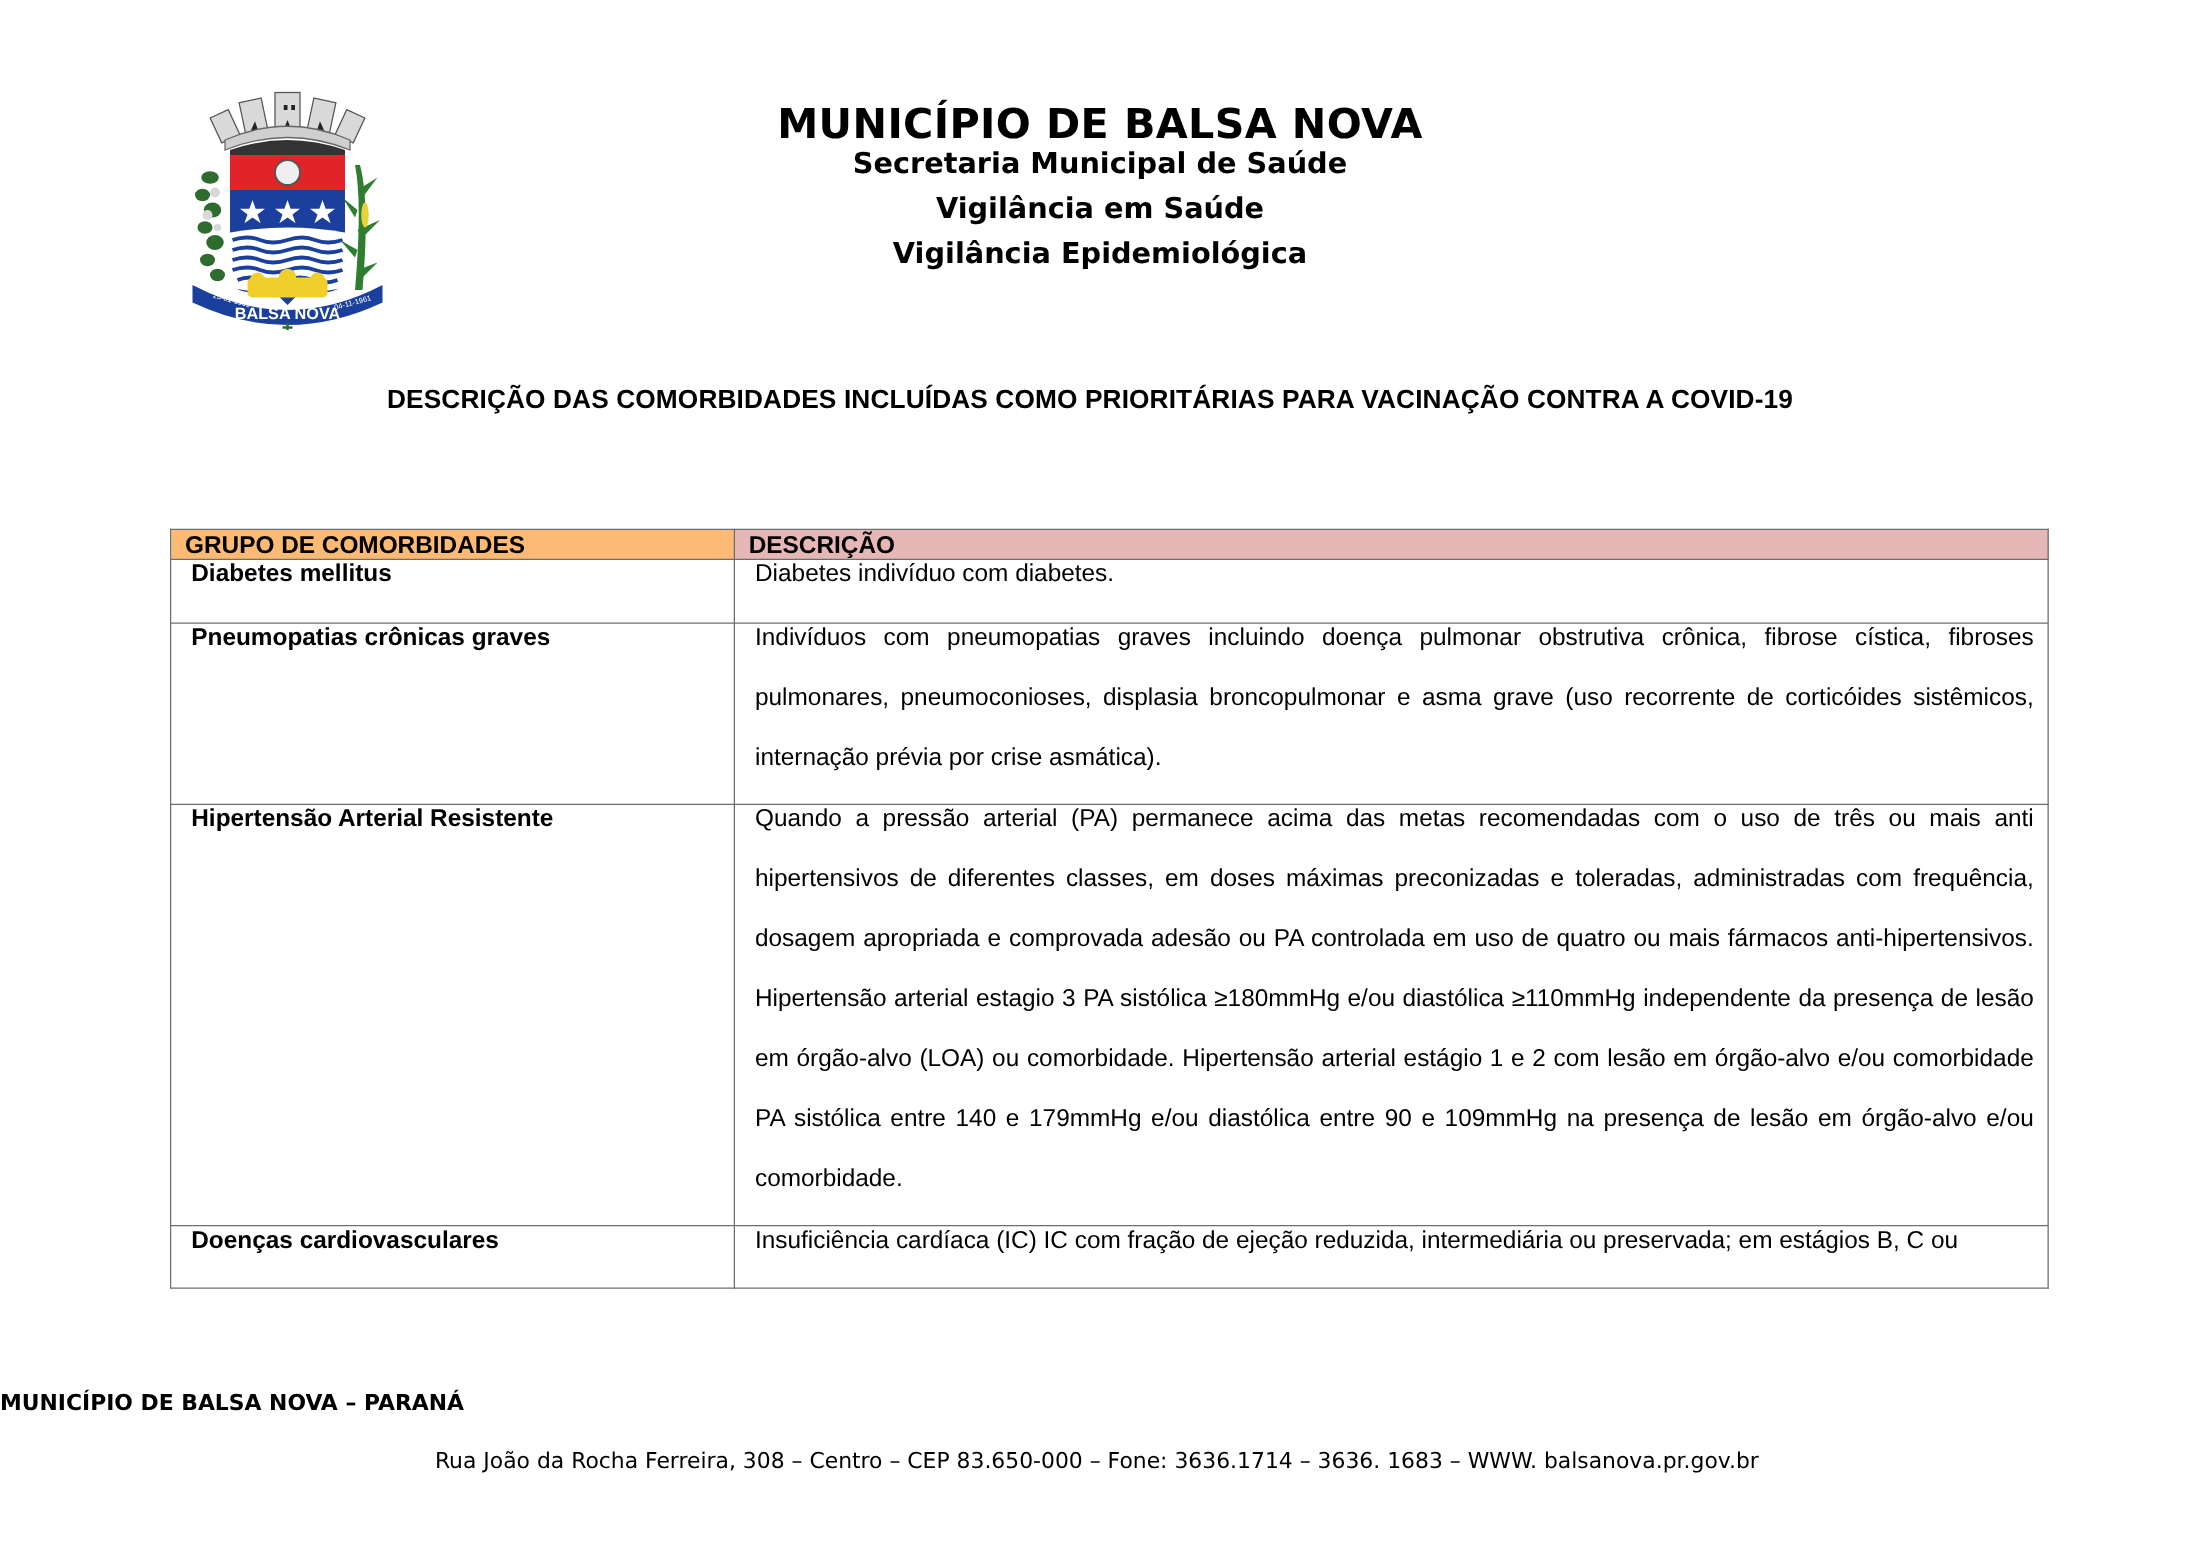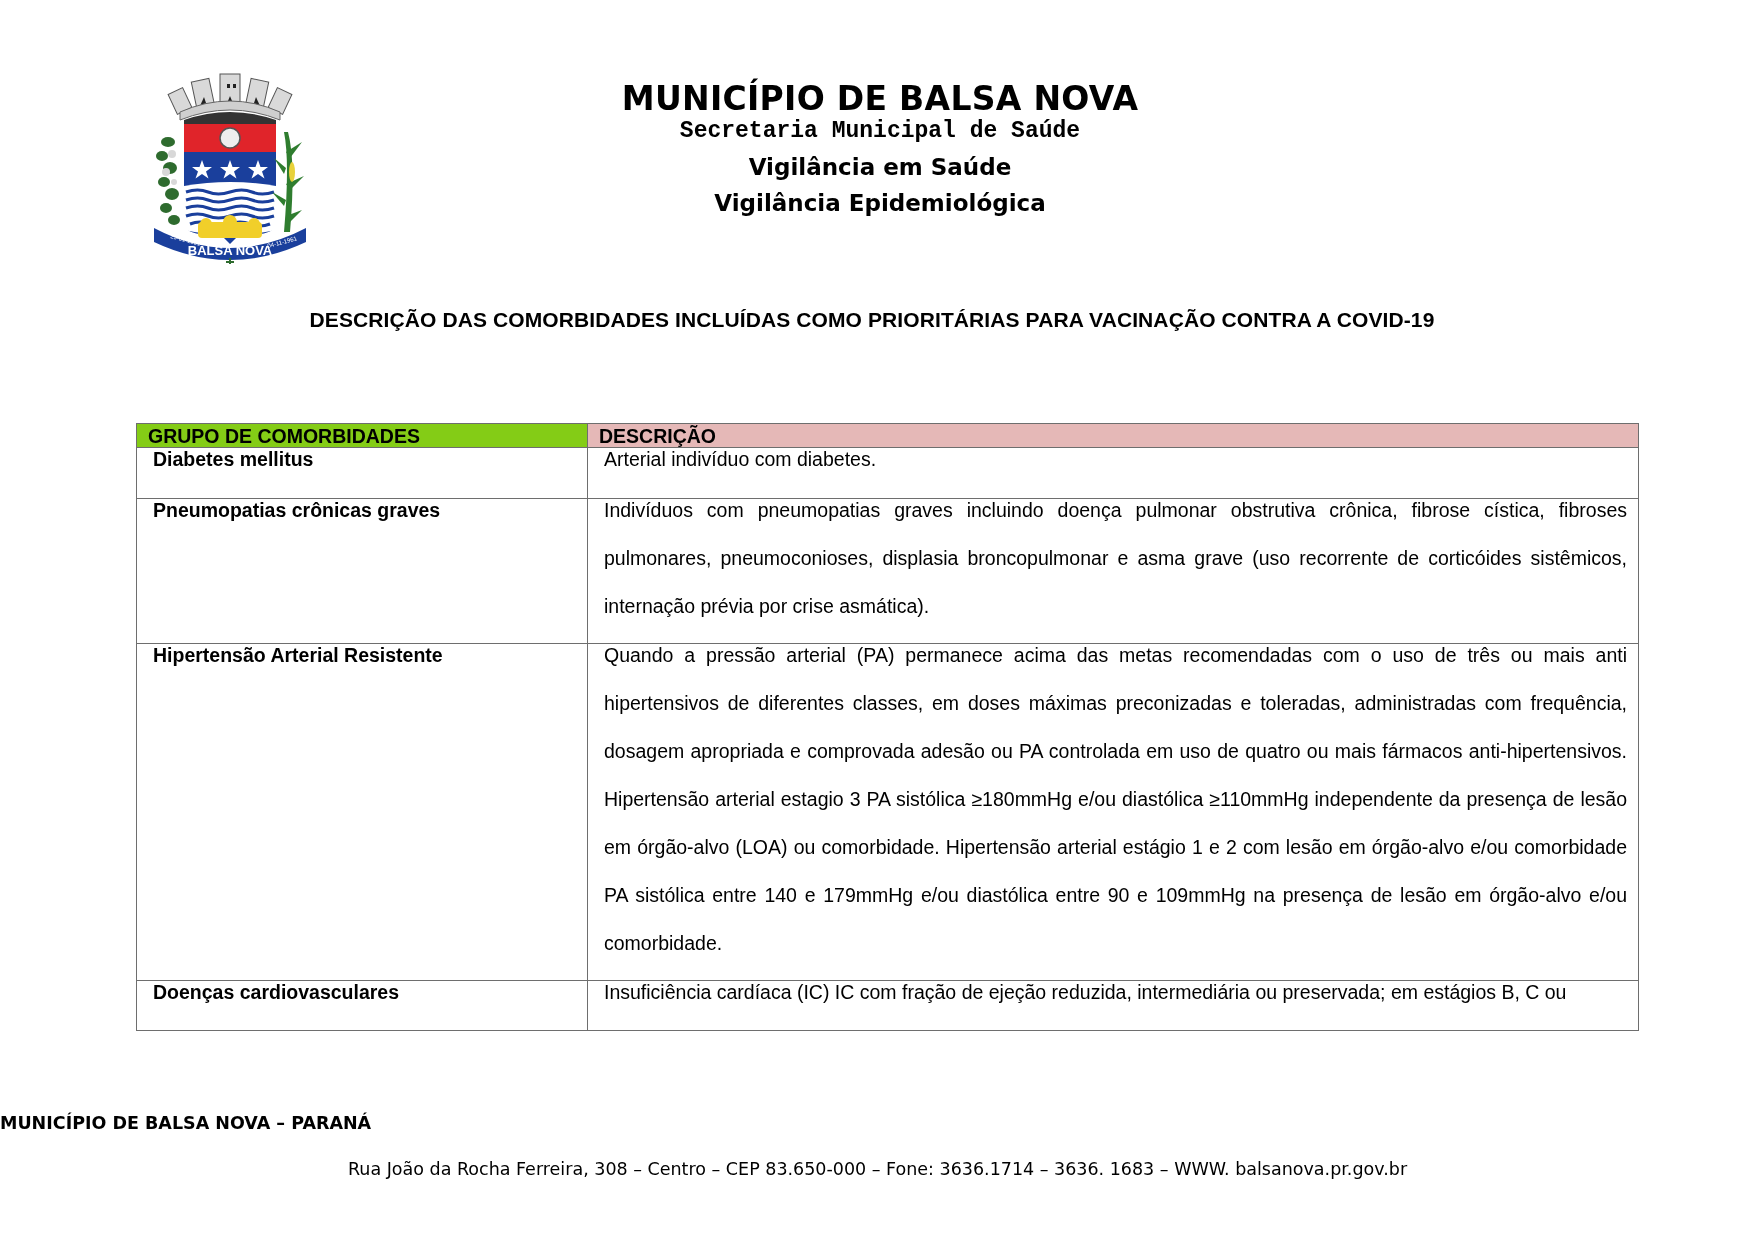--- a/index.html
+++ b/index.html
@@ -3,21 +3,21 @@
 <meta charset="utf-8">
 <style>
   html, body { margin: 0; padding: 0; background: #ffffff; }
   body { width: 1755px; height: 1240px; position: relative; overflow: hidden; color: #000; }
   .abs { position: absolute; }
 
   
   #logo { left: 150px; top: 72px; width: 160px; height: 192px; }
   .hdr { left: 560px; width: 640px; text-align: center; font-family: "DejaVu Sans", sans-serif; font-weight: bold; white-space: nowrap; }
   #hdr-title { top: 79px; font-size: 33px; letter-spacing: 0.3px; }
-  #hdr-sub1 { top: 118px; font-size: 23px; font-weight: bold; font-family: Liberation Mono, monospace; }
+  #hdr-sub1 { top: 118px; font-size: 23px; font-weight: bold; }
   #hdr-sub2 { top: 154px; font-size: 23px; }
   #hdr-sub3 { top: 190px; font-size: 23px; }
 
   #doc-heading { left: 0; width: 1744px; top: 308px; text-align: center; font-family: "Liberation Sans", sans-serif; font-weight: bold; font-size: 21px; letter-spacing: 0.1px; white-space: nowrap; }
 
   
   #tbl { left: 136px; top: 423px; width: 1502px; border-collapse: collapse; table-layout: fixed; font-family: "Liberation Sans", sans-serif; font-size: 19.5px; }
   #tbl th, #tbl td { border: 1.5px solid #6e6e6e; vertical-align: top; padding: 0 11px; text-align: left; }
   #tbl col.c1 { width: 451px; }
   #tbl col.c2 { width: 1051px; }
@@ -121,31 +121,31 @@
 
 <div id="doc-heading" class="abs">DESCRIÇÃO DAS COMORBIDADES INCLUÍDAS COMO PRIORITÁRIAS PARA VACINAÇÃO CONTRA A COVID-19</div>
 
 <table id="tbl" class="abs">
   <colgroup>
       <col class="c1">
       <col class="c2">
     </colgroup>
   <thead>
     <tr>
-      <th style="background: #84cc16;">GRUPO DE COMORBIDADES</th>
+      <th style="background: #fdba74;">GRUPO DE COMORBIDADES</th>
       <th style="background: rgb(229, 184, 183);">DESCRIÇÃO</th>
     </tr>
   </thead>
   <tbody>
     <tr class="r1">
       <td class="grp">
           <div class="cell">Diabetes mellitus</div>
         </td>
       <td class="desc">
-          <div class="cell">Arterial indivíduo com diabetes.</div>
+          <div class="cell">Diabetes indivíduo com diabetes.</div>
         </td>
     </tr>
     <tr class="r2">
       <td class="grp">
           <div class="cell">Pneumopatias crônicas graves</div>
         </td>
       <td class="desc">
           <div class="cell">Indivíduos com pneumopatias graves incluindo doença pulmonar obstrutiva crônica, fibrose cística, fibroses pulmonares, pneumoconioses, displasia broncopulmonar e asma grave (uso recorrente de corticóides sistêmicos, internação prévia por crise asmática).</div>
         </td>
     </tr>

